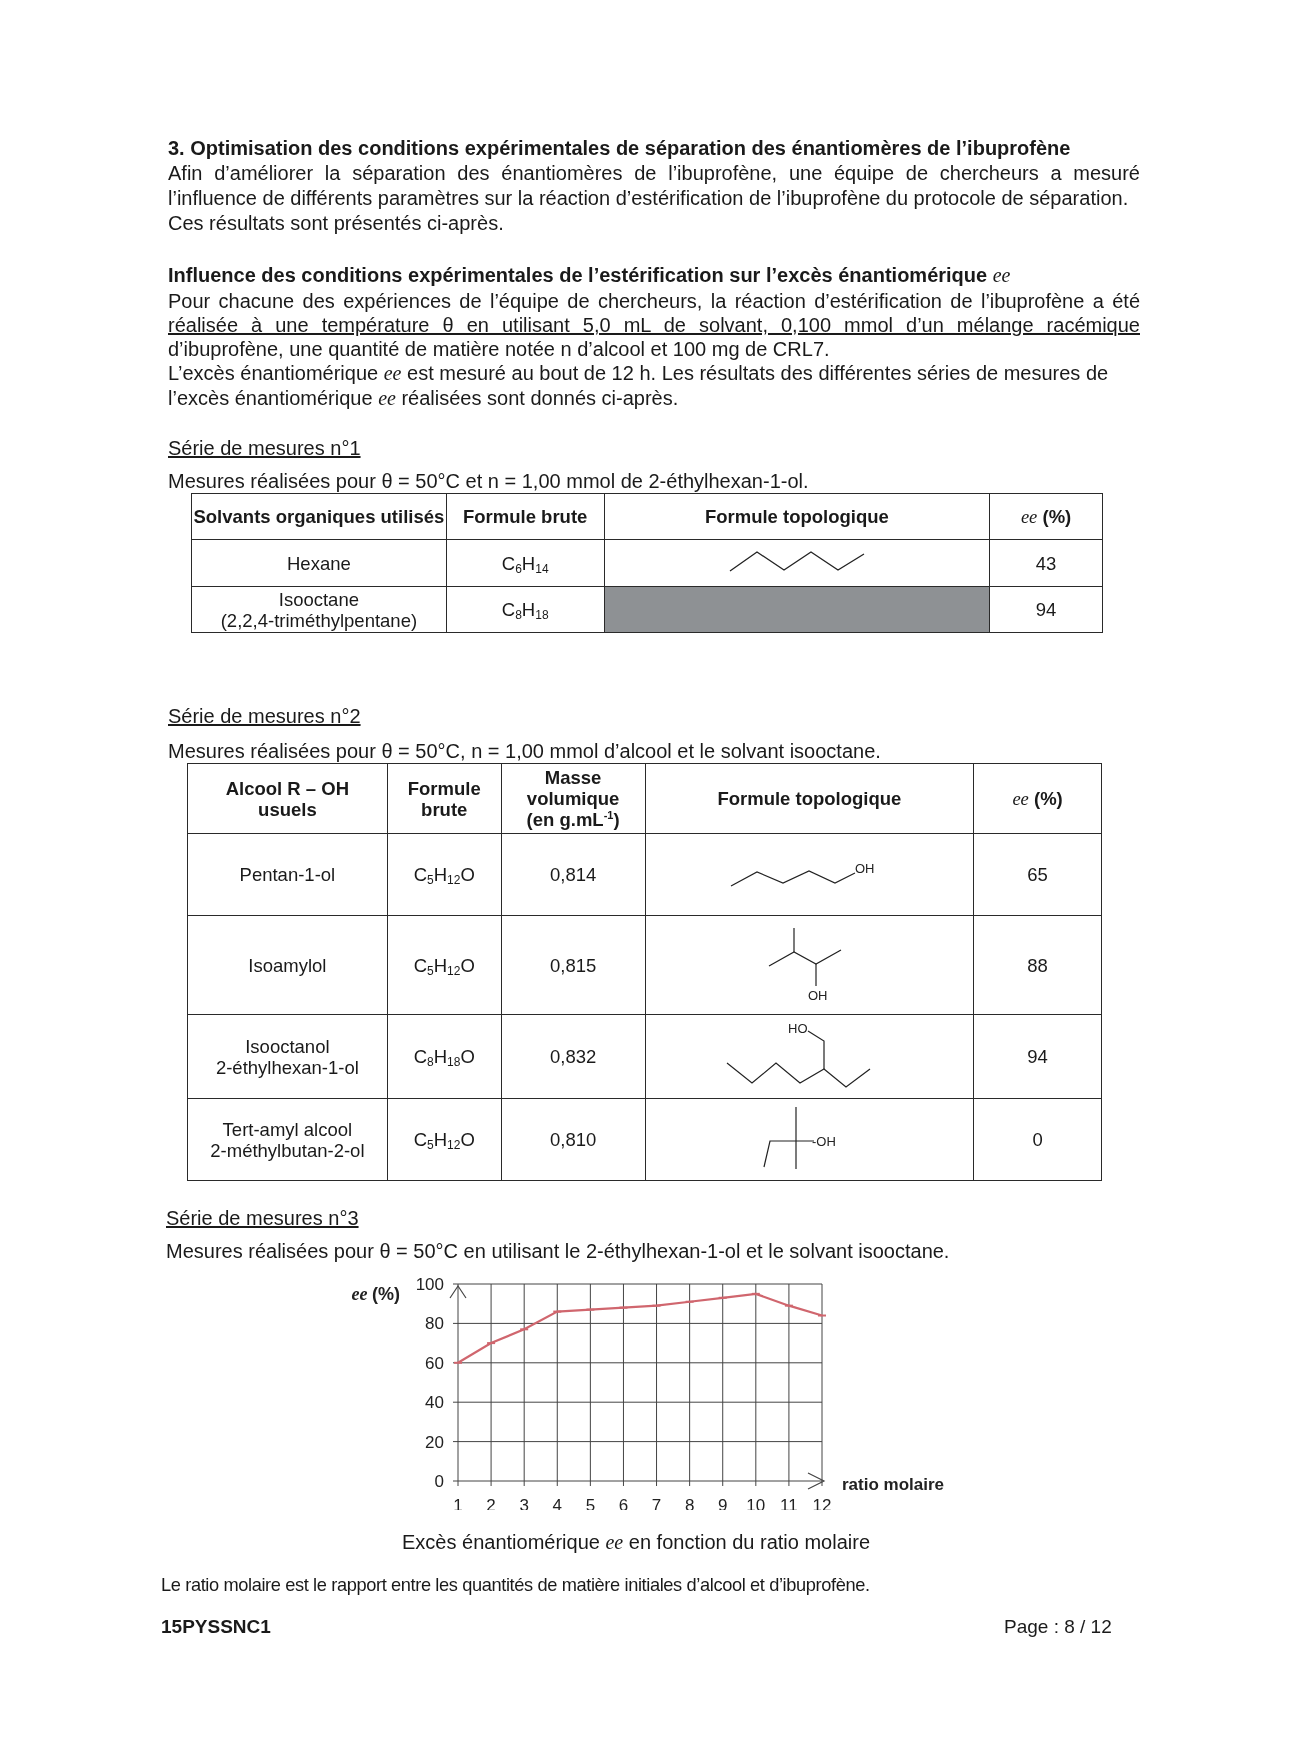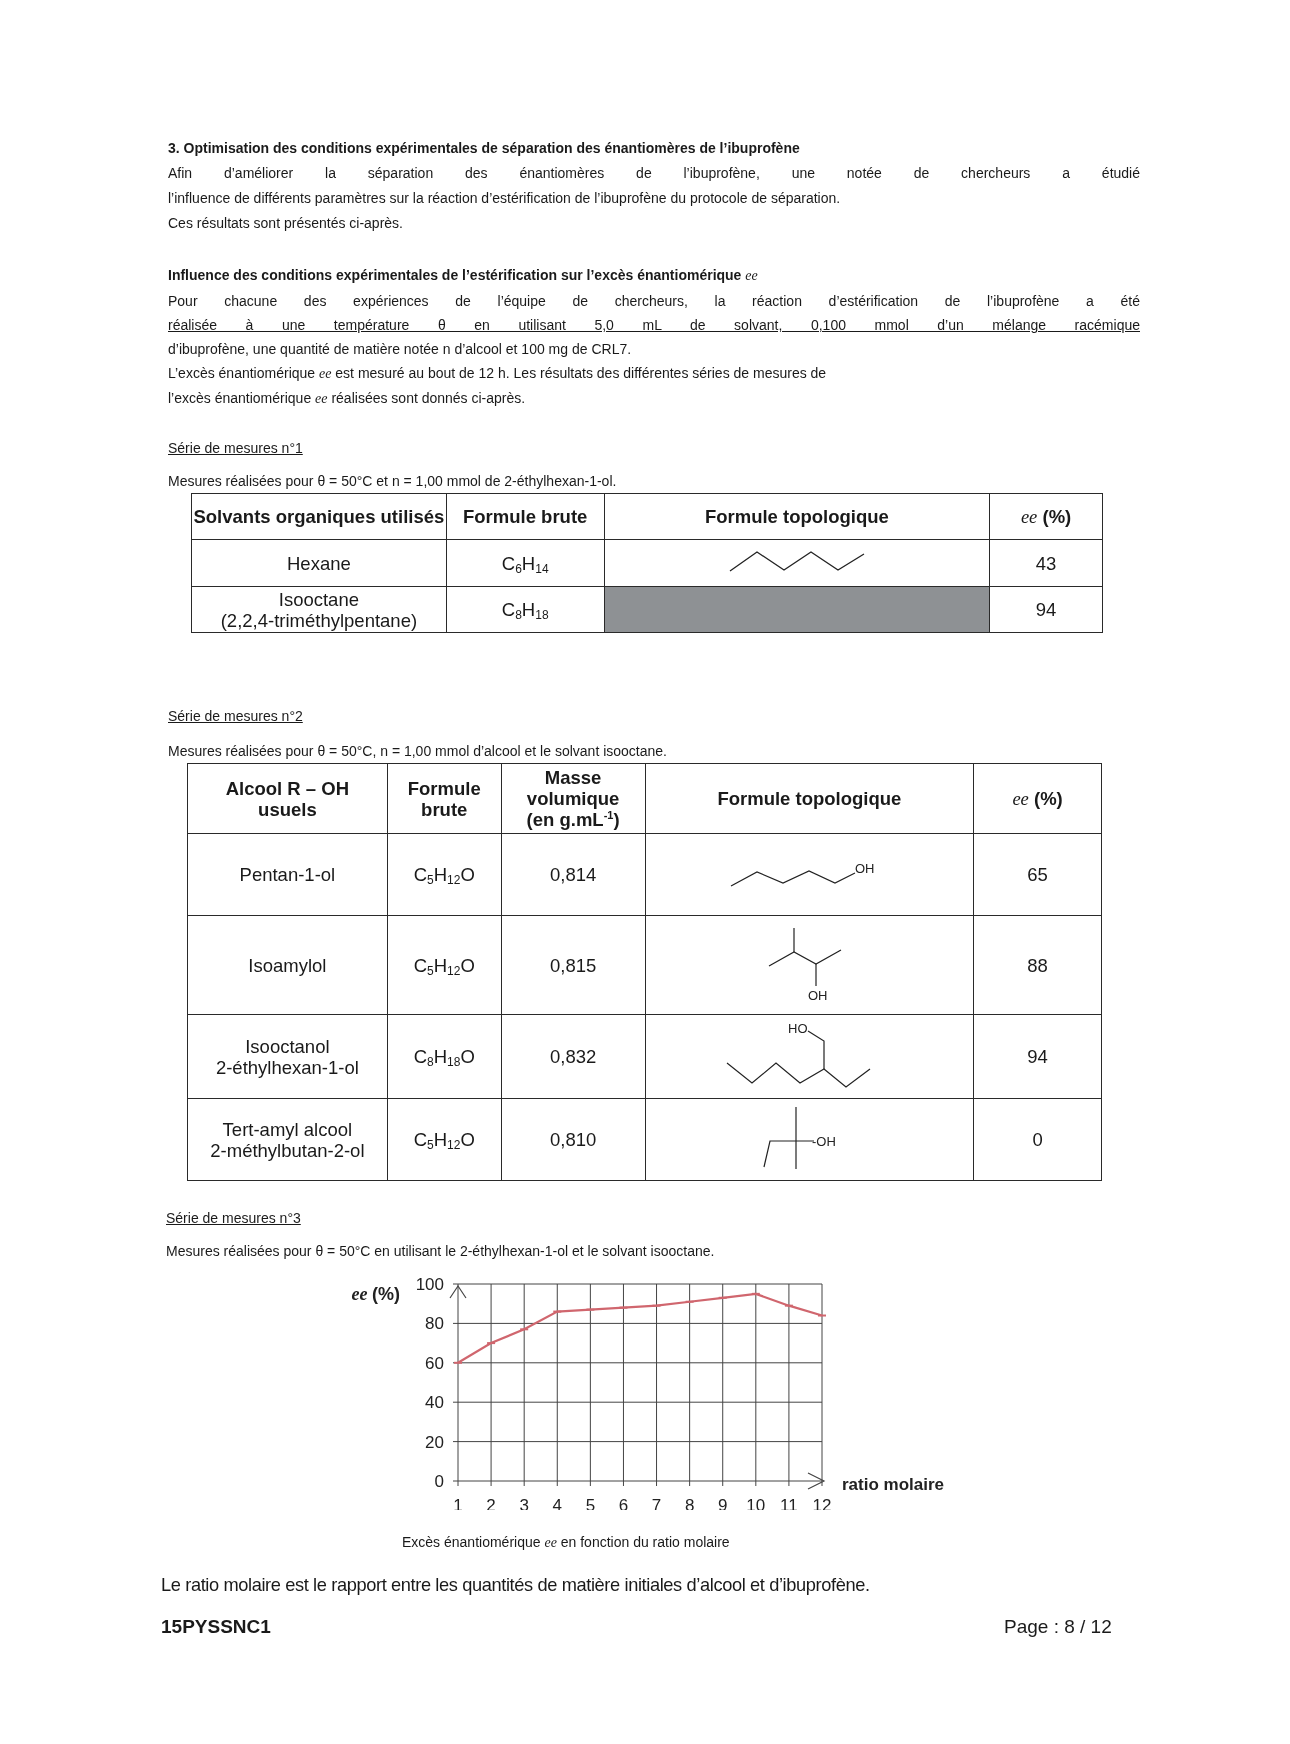--- a/index.html
+++ b/index.html
@@ -1,37 +1,37 @@
 <!DOCTYPE html>
 <html><head>
 <meta charset="utf-8">
 <style>
   html, body { margin:0; padding:0; background:#ffffff; }
   body { width:1290px; height:1744px; position:relative; overflow:hidden;
          font-family:"Liberation Sans", sans-serif; color:#1a1a1a; }
   .abs { position:absolute; }
-  .p { font-size:14px; line-height:25px; }
+  .p { font-size:20px; line-height:25px; }
   .bold { font-weight:bold; }
   .just { text-align:justify; text-align-last:justify; }
   .ee { font-family:"Liberation Serif", serif; font-style:italic; }
   .u { text-decoration:underline; }
   table.t { position:absolute; border-collapse:collapse; font-size:18.5px; }
   table.t td, table.t th { border:1.6px solid #2a2a2a; text-align:center; vertical-align:middle; padding:0; }
   table.t th { font-weight:bold; line-height:21px; }
   table.t td { line-height:21px; }
   .shade { background:#8e9194; }
   sub { font-size:12px; vertical-align:-3px; line-height:0; }
   sup { font-size:11px; line-height:0; }
   svg text { font-family:"Liberation Sans", sans-serif; }
 </style>
 </head>
 <body>
 
 <div class="abs p bold" style="left:168px; top:136px; width:980px;">3. Optimisation des conditions expérimentales de séparation des énantiomères de l’ibuprofène</div>
-<div class="abs p just" style="left:168px; top:161px; width:972px;">Afin d’améliorer la séparation des énantiomères de l’ibuprofène, une notée de chercheurs a étudié</div>
+<div class="abs p just" style="left:168px; top:161px; width:972px;">Afin d’améliorer la séparation des énantiomères de l’ibuprofène, une équipe de chercheurs a mesuré</div>
 <div class="abs p" style="left:168px; top:186px; width:980px;">l’influence de différents paramètres sur la réaction d’estérification de l’ibuprofène du protocole de séparation.</div>
 <div class="abs p" style="left:168px; top:211px; width:980px;">Ces résultats sont présentés ci-après.</div>
 
 <div class="abs p bold" style="left:168px; top:263px; width:980px;">
   <span>Influence des conditions expérimentales de l’estérification sur l’excès énantiomérique</span>
   <span class="ee" style="font-weight:normal;">ee</span>
 </div>
 <div class="abs p just" style="left:168px; top:289px; width:972px;">Pour chacune des expériences de l’équipe de chercheurs, la réaction d’estérification de l’ibuprofène a été</div>
 <div class="abs p just" style="left:168px; top:313px; width:972px;text-decoration:underline;">réalisée à une température θ en utilisant 5,0 mL de solvant, 0,100 mmol d’un mélange racémique</div>
 <div class="abs p" style="left:168px; top:337px; width:980px;">d’ibuprofène, une quantité de matière notée n d’alcool et 100 mg de CRL7.</div>

